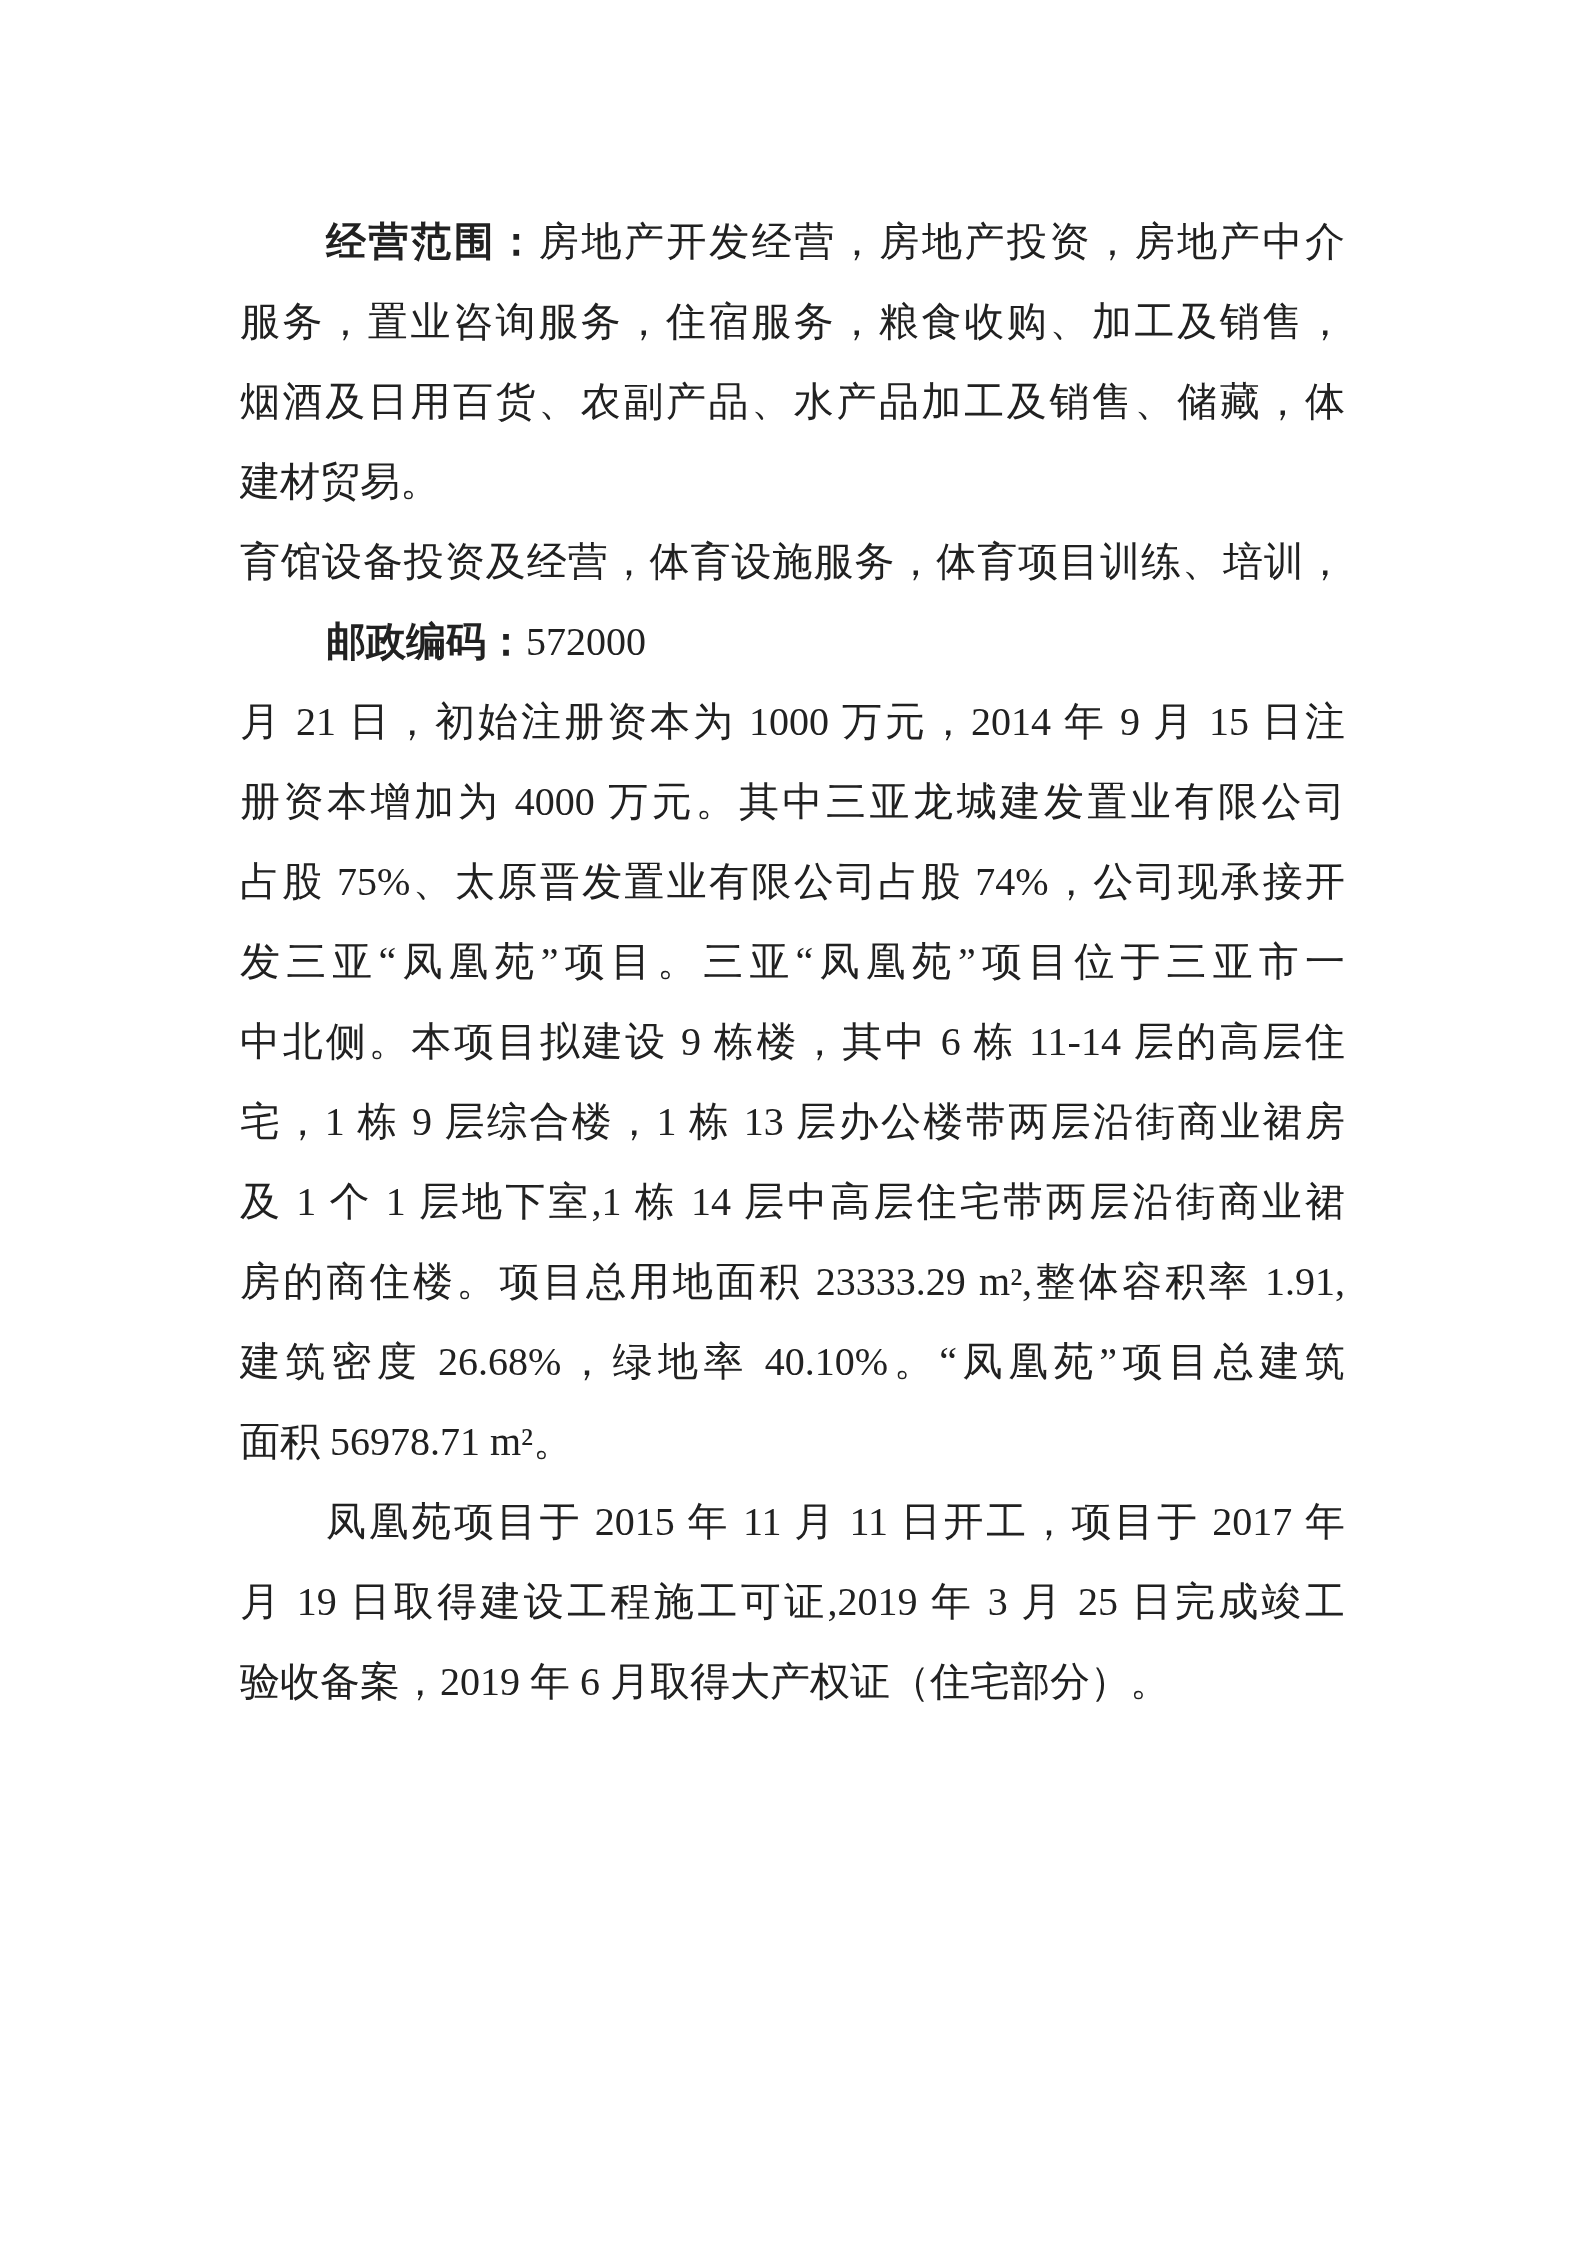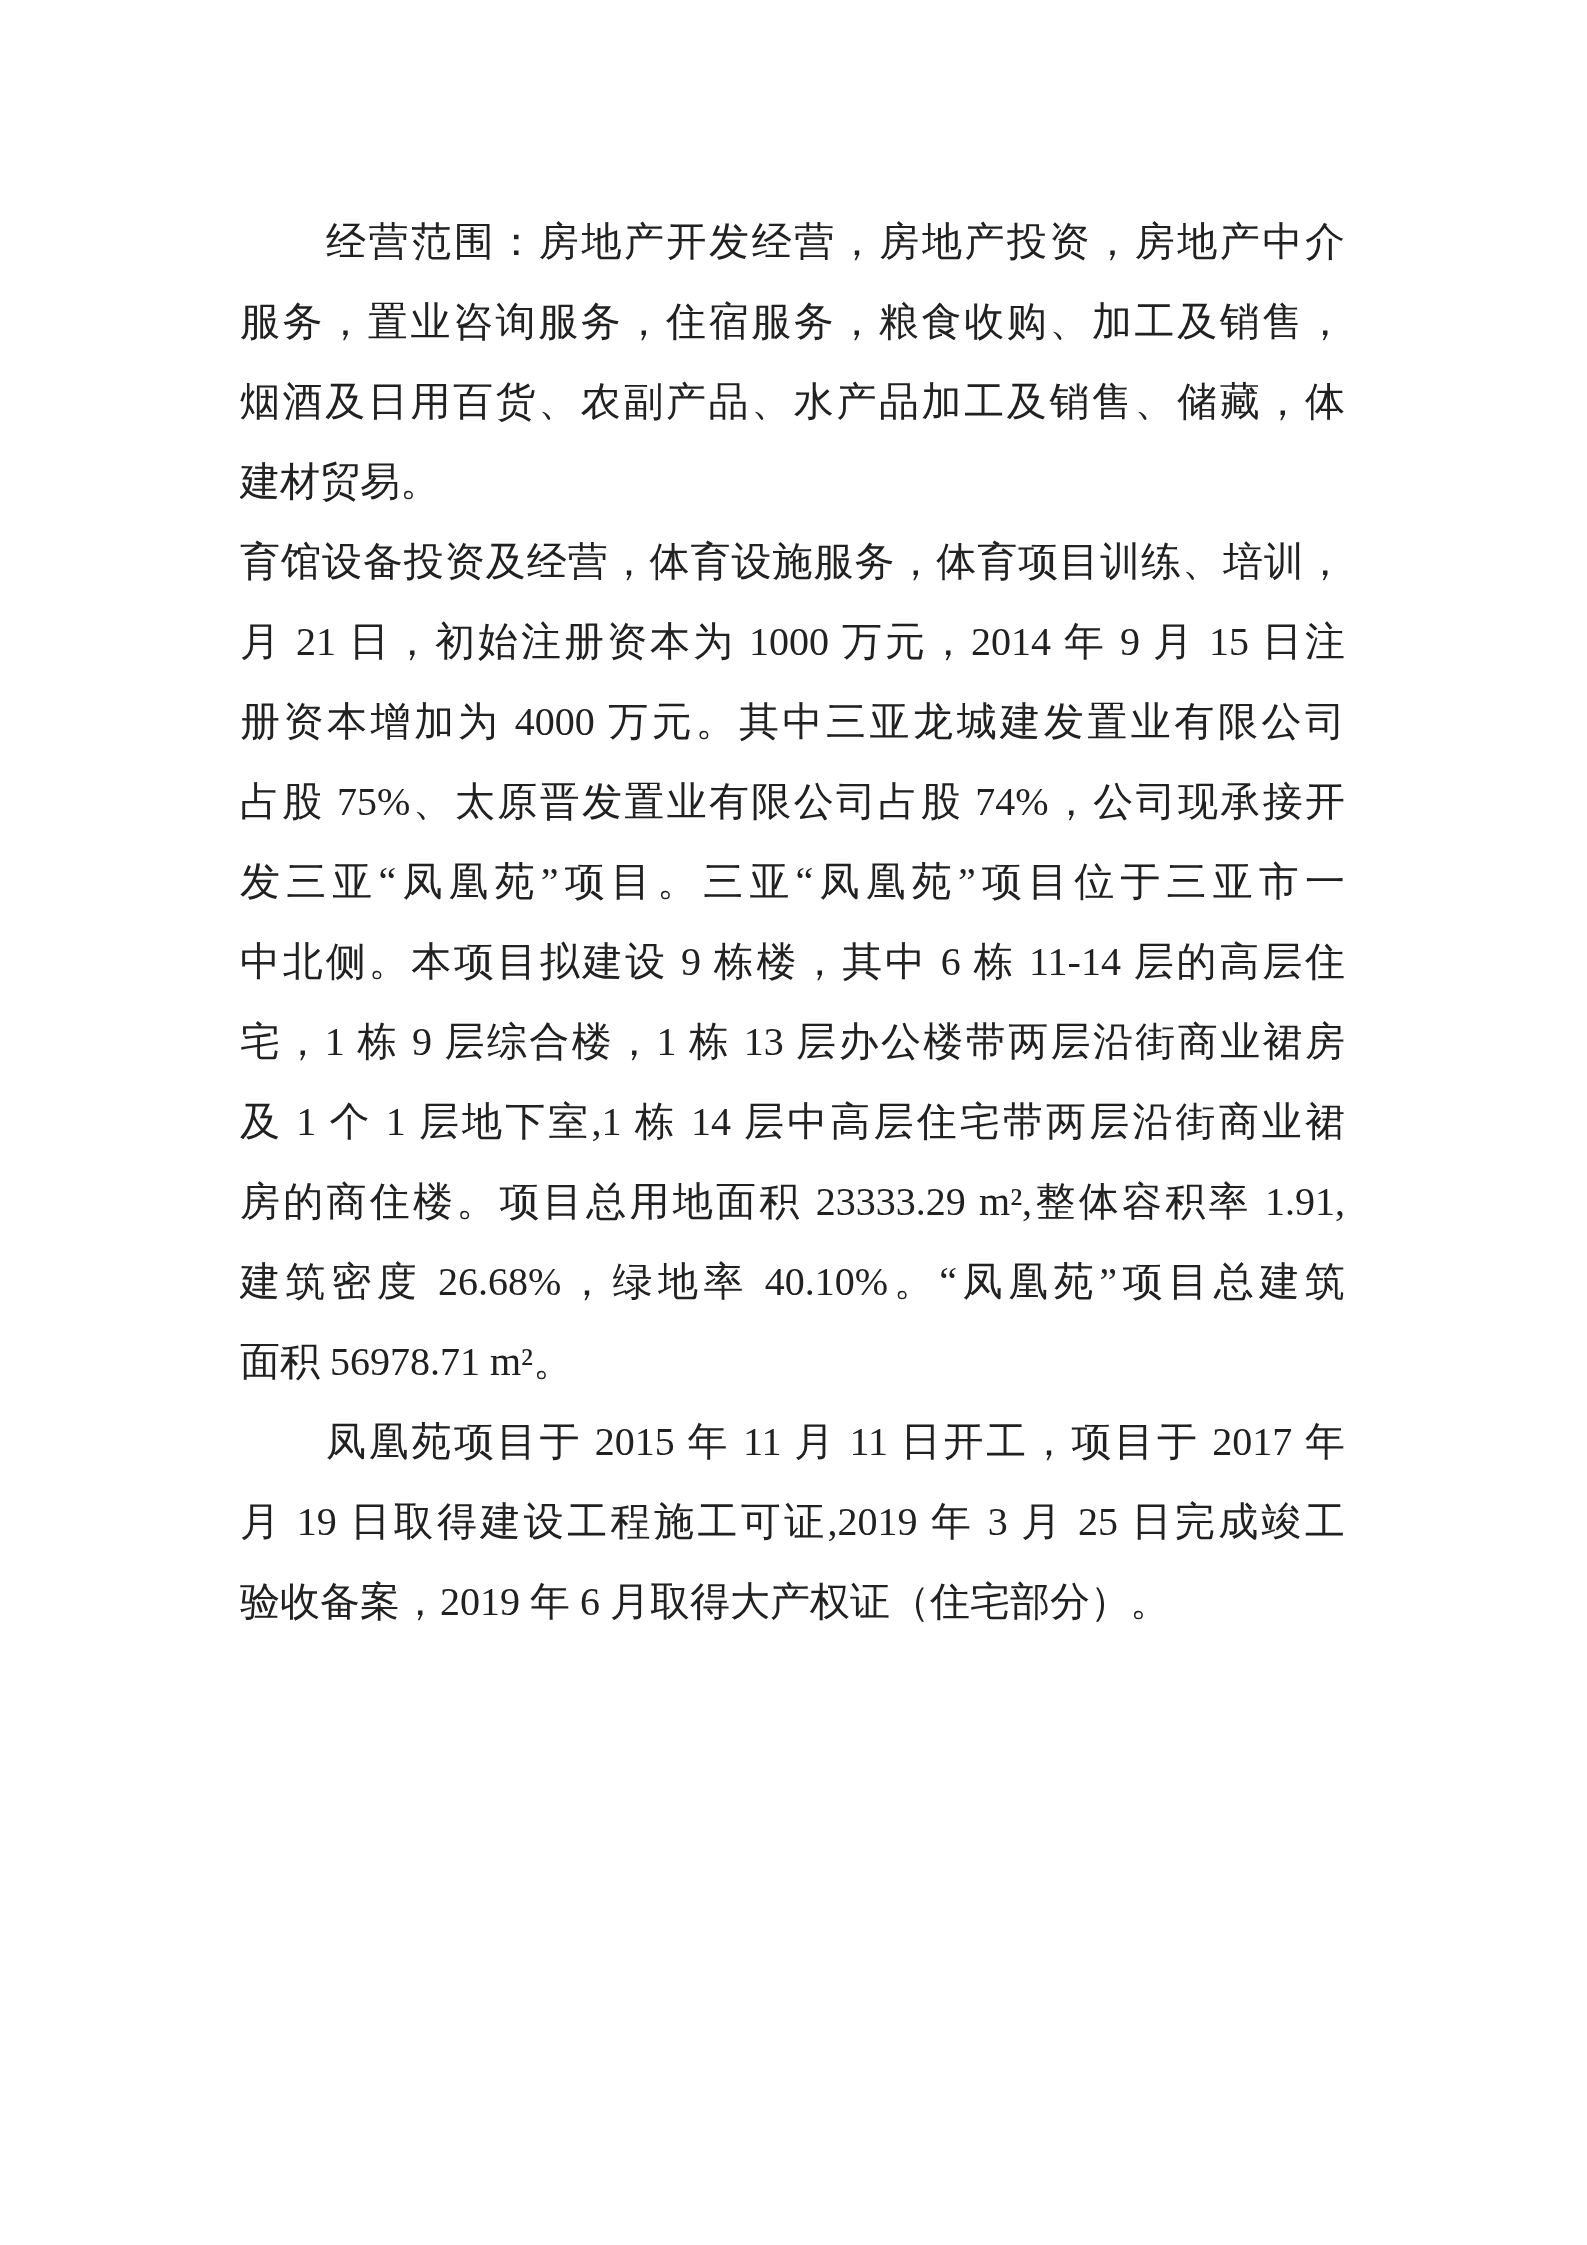--- a/index.html
+++ b/index.html
@@ -41,34 +41,37 @@
     text-align: justify;
     text-align-last: justify;
   }
   .line.indent {
     text-indent: 86px;
   }
   .seg {
     font-weight: normal;
   }
   .seg.bold {
-    font-weight: 400;
+    font-weight: 700;
   }
 </style>
 </head>
 <body>
 
 <div class="page" style="background: rgb(255, 255, 255); color: rgb(33, 33, 33);">
   <div class="doc-body">
       <div class="paragraph">
         <div class="line just indent"><span class="seg bold">经营范围：</span><span class="seg">房地产开发经营，房地产投资，房地产中介</span></div>
         <div class="line just"><span class="seg">服务，置业咨询服务，住宿服务，粮食收购、加工及销售，</span></div>
         <div class="line just"><span class="seg">烟酒及日用百货、农副产品、水产品加工及销售、储藏，体</span></div>
         <div class="line"><span class="seg">建材贸易。</span></div>
         <div class="line just"><span class="seg">育馆设备投资及经营，体育设施服务，体育项目训练、培训，</span></div>
+      </div>
+      <div class="paragraph">
+        <div class="line indent"><span class="seg bold">邮政编码：</span><span class="seg">572000</span></div>
       </div>
       <div class="paragraph">
         <div class="line just"><span class="seg">月 21 日，初始注册资本为 1000 万元，2014 年 9 月 15 日注</span></div>
         <div class="line just"><span class="seg">册资本增加为 4000 万元。其中三亚龙城建发置业有限公司</span></div>
         <div class="line just"><span class="seg">占股 75%、太原晋发置业有限公司占股 74%，公司现承接开</span></div>
         <div class="line just"><span class="seg">发三亚“凤凰苑”项目。三亚“凤凰苑”项目位于三亚市一</span></div>
         <div class="line just"><span class="seg">中北侧。本项目拟建设 9 栋楼，其中 6 栋 11-14 层的高层住</span></div>
         <div class="line just"><span class="seg">宅，1 栋 9 层综合楼，1 栋 13 层办公楼带两层沿街商业裙房</span></div>
         <div class="line just"><span class="seg">及 1 个 1 层地下室,1 栋 14 层中高层住宅带两层沿街商业裙</span></div>
         <div class="line just"><span class="seg">房的商住楼。项目总用地面积 23333.29 m²,整体容积率 1.91,</span></div>

